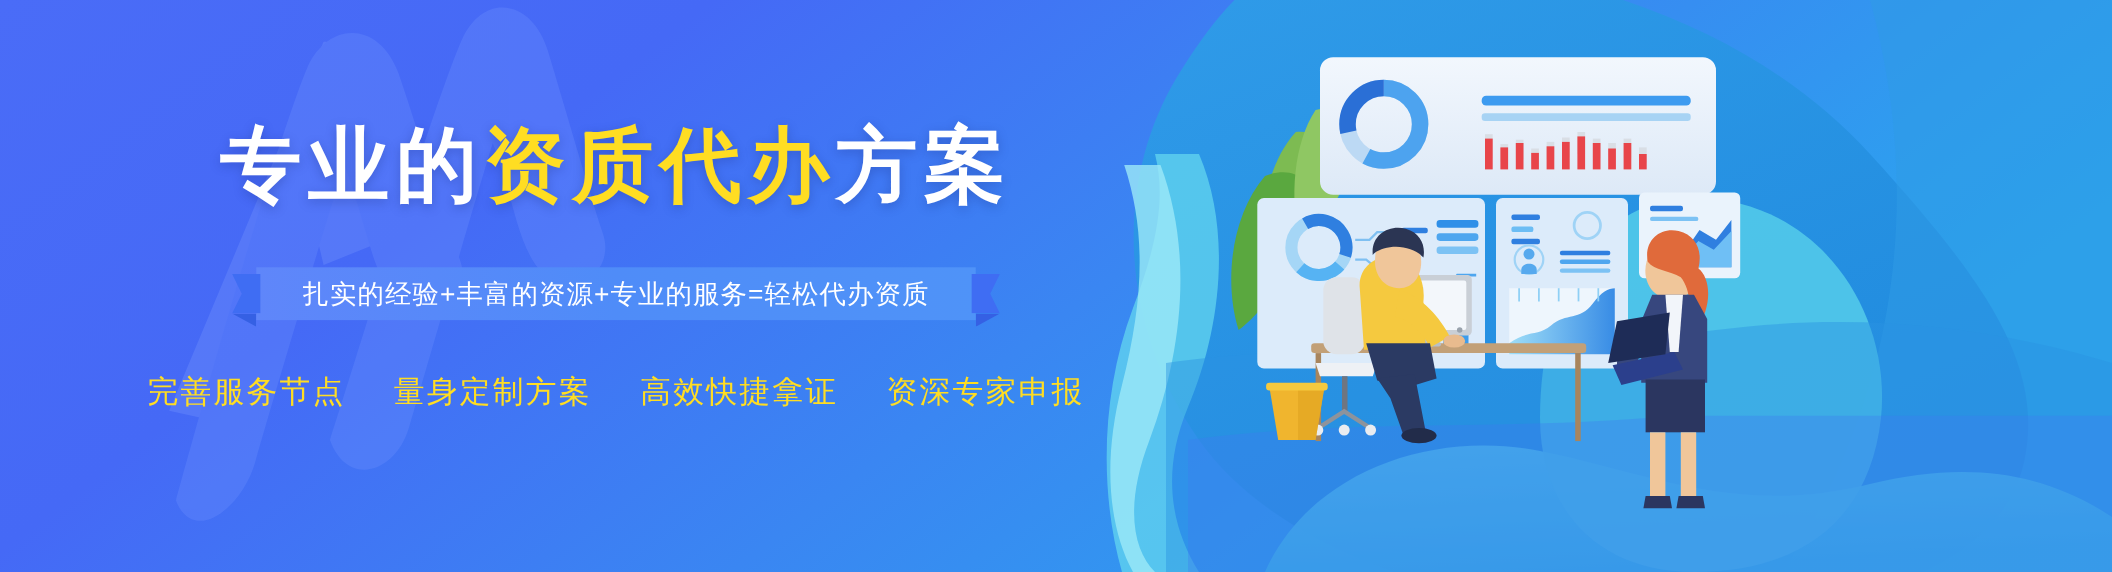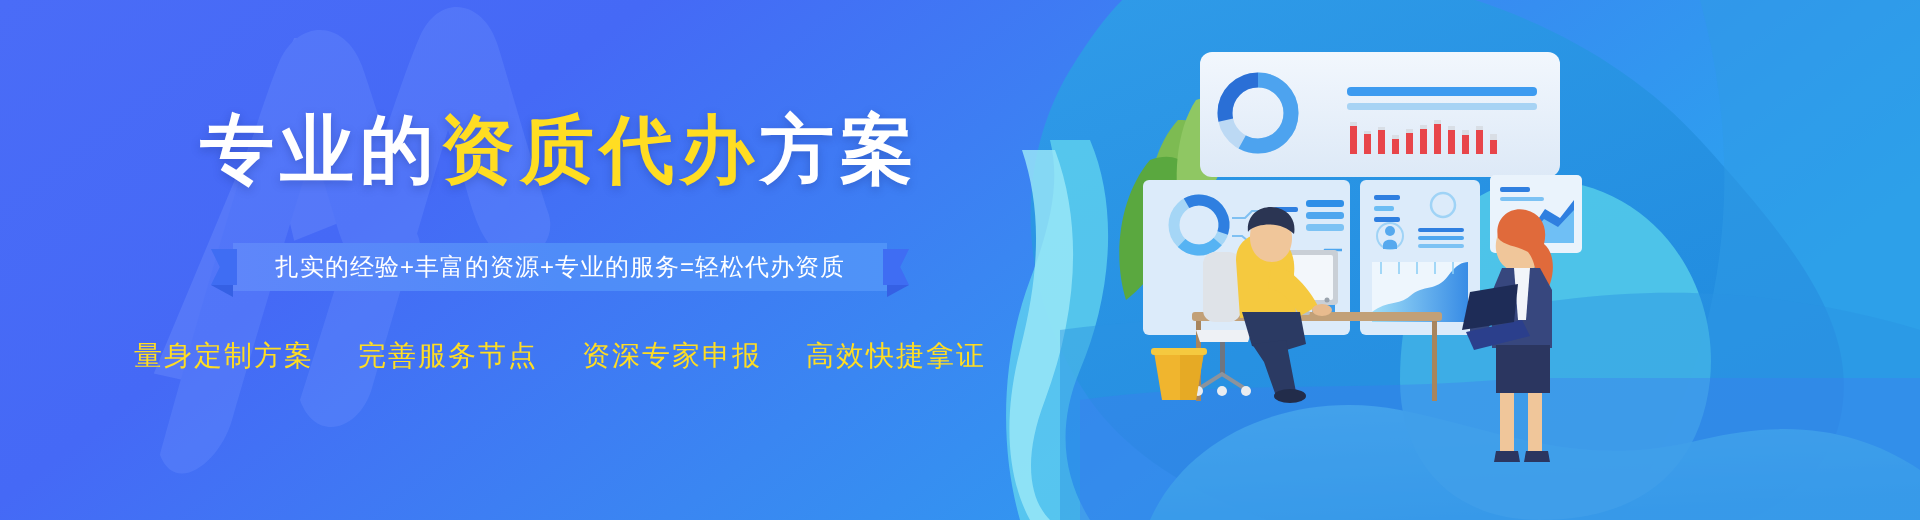--- a/index.html
+++ b/index.html
@@ -322,20 +322,20 @@
       <span class="w">专业的</span><span class="y">资质代办</span><span class="w">方案</span>
     </h1>
 
     <div class="ribbon-wrap">
       <div class="ribbon-shadow-l"></div>
       <div class="ribbon-shadow-r"></div>
       <div class="ribbon">扎实的经验+丰富的资源+专业的服务=轻松代办资质</div>
     </div>
 
     <div class="features">
+      <span class="feature-item">完善服务节点</span>
       <span class="feature-item">量身定制方案</span>
-      <span class="feature-item">完善服务节点</span>
+      <span class="feature-item">高效快捷拿证</span>
       <span class="feature-item">资深专家申报</span>
-      <span class="feature-item">高效快捷拿证</span>
     </div>
 
   </div>
 </div>
 
 </body></html>

